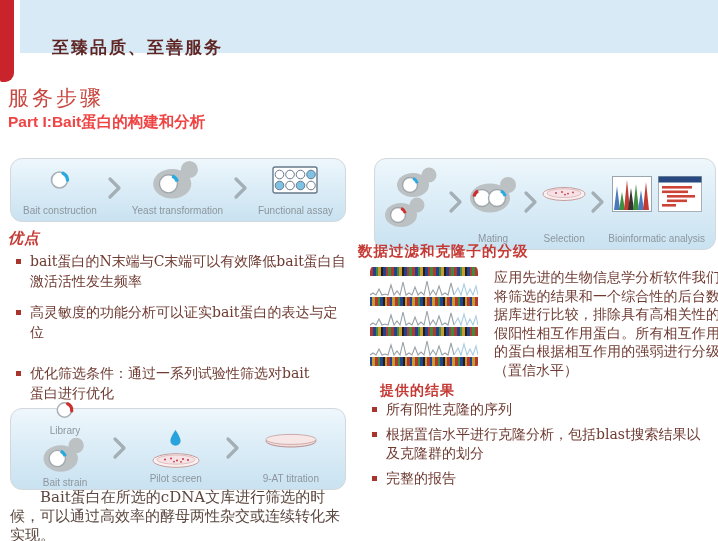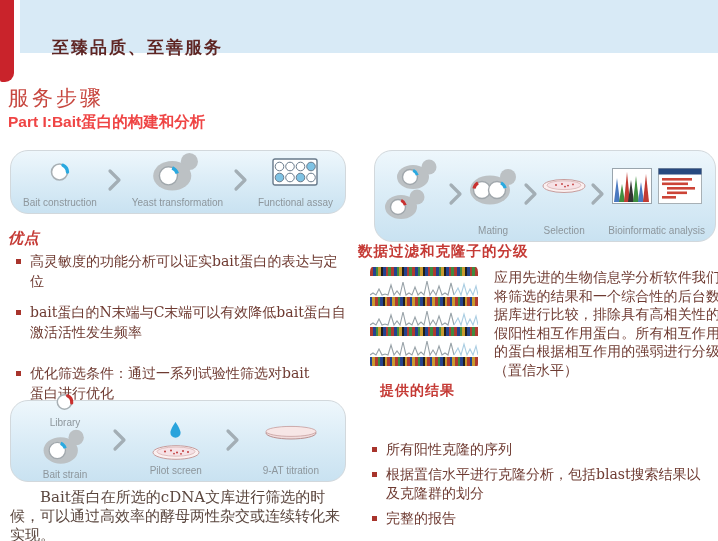--- a/index.html
+++ b/index.html
@@ -12,21 +12,21 @@
   .red-bar { position:absolute; left:0; top:0; width:14px; height:82px; background:#c9232b; border-radius:0 0 9px 2px; }
   .header-title { position:absolute; left:52px; top:24px; font-size:17px; font-weight:bold; color:#5e2523; letter-spacing:2px;margin-top:12px; }
 
   .section-title { position:absolute; left:8px; top:84px; font-size:21px; color:#c7463e; letter-spacing:3px; }
   .part-title { position:absolute; font-family:"Liberation Sans", sans-serif; font-weight:bold; font-size:15.5px; color:#ef4444; }
   #part1-title { left:8px; top:112px; }
   #part2-title { left:8px; top:336px; }
 
   
   .flow-box { position:absolute; background:linear-gradient(180deg,#eef7fc 0%, #dcedf7 45%, #c9e2f1 100%);
-              border:1px solid #d2d8dc; border-radius:18px; overflow:visible; }
+              border:1px solid #d2d8dc; border-radius:12px; overflow:visible;margin-top:8px; }
   #box1 { left:10px; top:150px; width:336px; height:64px; }
   #box2 { left:374px; top:150px; width:342px; height:92px; }
   #box3 { left:10px; top:400px; width:336px; height:82px; }
   .flow { display:flex; align-items:center; justify-content:space-between; height:100%; padding:0 12px; }
   .step { display:flex; flex-direction:column; align-items:center; justify-content:flex-end; height:100%; padding-bottom:5px; }
   .step .icon-wrap { flex:1; display:flex; align-items:center; justify-content:center; }
   .step-label { font-family:"Liberation Sans", sans-serif; font-size:10px; color:#8d969c; white-space:nowrap; }
   .icons-row { display:flex; align-items:center; gap:6px; }
   .stack-col { display:flex; flex-direction:column; align-items:center; margin-top:-13px; }
   .stack-col .step-label { margin:0 0 1px 0; }
@@ -36,21 +36,21 @@
   .li { display:flex; margin-bottom:11px; }
   .sq { flex:0 0 auto; width:5px; height:5px; background:#a8342c; margin:7px 9px 0 0; }
   .body-text { color:#6e3a31; font-size:14px; line-height:1.42; }
   #advantages-list { position:absolute; left:16px; top:252px; width:332px; }
   #part2-bullet { position:absolute; left:16px; top:364px; width:300px; }
   #bottom-note { position:absolute; left:10px; top:488px; width:335px; font-size:15px; line-height:1.27; color:#5a463e; text-indent:2em; }
 
   #df-title { left:358px; top:242px; font-size:14.5px; }
   #df-paragraph { position:absolute; left:494px; top:268px; width:226px; font-size:14px; line-height:18.5px; color:#6e3a31; text-align:justify; }
   #results-title { left:380px; top:382px; font-size:14px; }
-  #results-list { position:absolute; left:372px; top:400px; width:330px;margin-top:40px; }
+  #results-list { position:absolute; left:372px; top:400px; width:330px; }
   #results-list .li { margin-bottom:5px; }
   #results-list .sq { margin-top:7px; }
   #results-list .body-text { line-height:1.4; }
 
   
   #chromatogram { position:absolute; left:370px; top:264px; width:108px; height:108px; border-radius:8px; overflow:hidden; background:#fff; padding-top:3px; }
   .cg-blocks { height:9px; }
   .cg-b1 { background:repeating-linear-gradient(90deg,#b03a31 0 3px,#24438f 3px 6px,#3f8a3f 6px 8px,#c89a2f 8px 11px,#1e1e1e 11px 13px,#24438f 13px 16px,#b03a31 16px 18px,#3f8a3f 18px 21px); }
   .cg-b2 { background:repeating-linear-gradient(90deg,#24438f 0 2px,#c89a2f 2px 5px,#b03a31 5px 8px,#3f8a3f 8px 10px,#24438f 10px 13px,#1e1e1e 13px 15px,#c89a2f 15px 17px,#b03a31 17px 20px); }
   .cg-trace { display:block; height:21px; width:108px; background:#fff; }
@@ -213,25 +213,25 @@
           </div>
         <span class="step-label">Bioinformatic analysis</span>
       </div>
     </div>
   </div>
 
   <div class="red-sub" style="left:8px; top:229px;font-style:italic;">优点</div>
   <div id="advantages-list">
     <div class="li">
         <span class="sq"></span>
+        <span class="body-text">bait蛋白的N末端与C末端可以有效降低bait蛋白自激活活性发生频率</span>
+      </div>
+    <div class="li">
+        <span class="sq"></span>
         <span class="body-text">高灵敏度的功能分析可以证实bait蛋白的表达与定位</span>
-      </div>
-    <div class="li">
-        <span class="sq"></span>
-        <span class="body-text">bait蛋白的N末端与C末端可以有效降低bait蛋白自激活活性发生频率</span>
       </div>
   </div>
 
   <div id="part2-bullet">
     <div class="li">
         <span class="sq"></span>
         <span class="body-text">优化筛选条件：通过一系列试验性筛选对bait蛋白进行优化</span>
       </div>
   </div>
 

